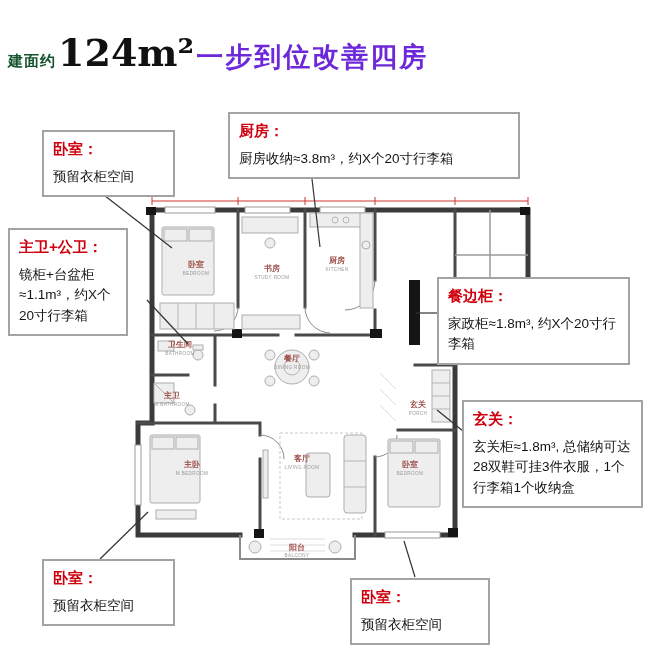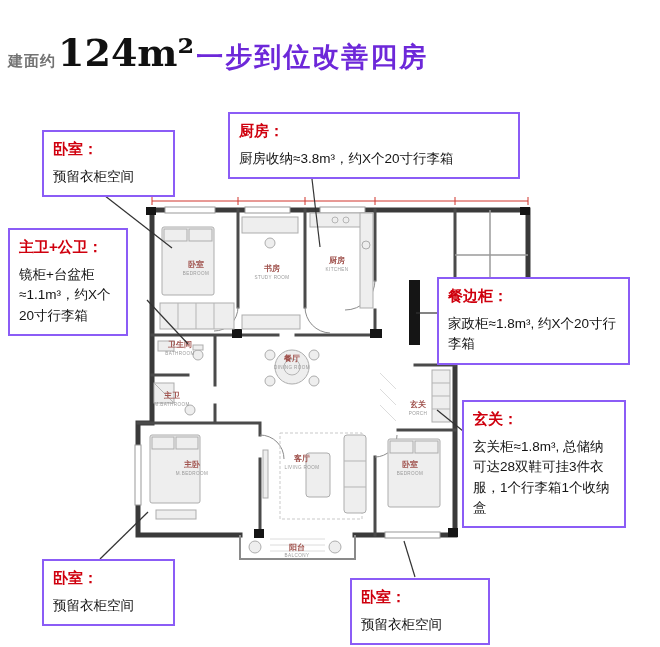--- a/index.html
+++ b/index.html
@@ -1,33 +1,33 @@
 <!DOCTYPE html>
 <html><head>
 <meta charset="utf-8">
 <style>
   html,body{margin:0;padding:0;background:#ffffff;font-family:"Liberation Sans",sans-serif;}
   .page{position:relative;width:660px;height:647px;background:#ffffff;overflow:hidden;}
 
   
   .title{position:absolute;left:8px;top:30px;white-space:nowrap;}
-  .title .t-pre{color:#737373;font-weight:bold;font-size:15px;letter-spacing:1px;vertical-align:baseline;margin-top:40px;}
+  .title .t-pre{color:#14532d;font-weight:bold;font-size:15px;letter-spacing:1px;vertical-align:baseline;margin-top:40px;}
   .title .t-num{color:#111;font-weight:bold;font-size:38px;font-family:"DejaVu Serif",serif;margin:0 2px;}
   .title .t-slogan{color:#6d28d9;font-weight:bold;font-size:27px;letter-spacing:2px;}
 
   
-  .callout{position:absolute;background:#ffffff;border:2px solid #8b5cf6;padding:6px 9px 8px 9px;z-index:30;box-sizing:border-box;}
+  .callout{position:absolute;background:#ffffff;border:2px solid #a3a3a3;padding:6px 9px 8px 9px;z-index:30;box-sizing:border-box;}
   .callout .c-title{color:#cf000e;font-weight:bold;font-size:15px;line-height:1.4;}
   .callout .c-body{color:#141414;font-size:13.5px;line-height:1.5;margin-top:8px;}
 
   #co-bedroom-top{left:42px;top:130px;width:133px;}
   #co-kitchen{left:228px;top:112px;width:292px;}
   #co-baths{left:8px;top:228px;width:120px;}
   #co-sideboard{left:437px;top:277px;width:193px;}
-  #co-entry{left:462px;top:400px;width:164px;}
+  #co-entry{left:462px;top:400px;width:181px;}
   #co-bedroom-bl{left:42px;top:559px;width:133px;}
   #co-bedroom-br{left:350px;top:578px;width:140px;}
 
   
   .leaders{position:absolute;left:0;top:0;z-index:20;pointer-events:none;}
   .leaders line{stroke:#333;stroke-width:1.2;}
 
   
   .plan{position:absolute;left:130px;top:195px;z-index:10;}
   .wall-outer{stroke:#3a3a3a;stroke-width:5;fill:none;stroke-linecap:square;}

